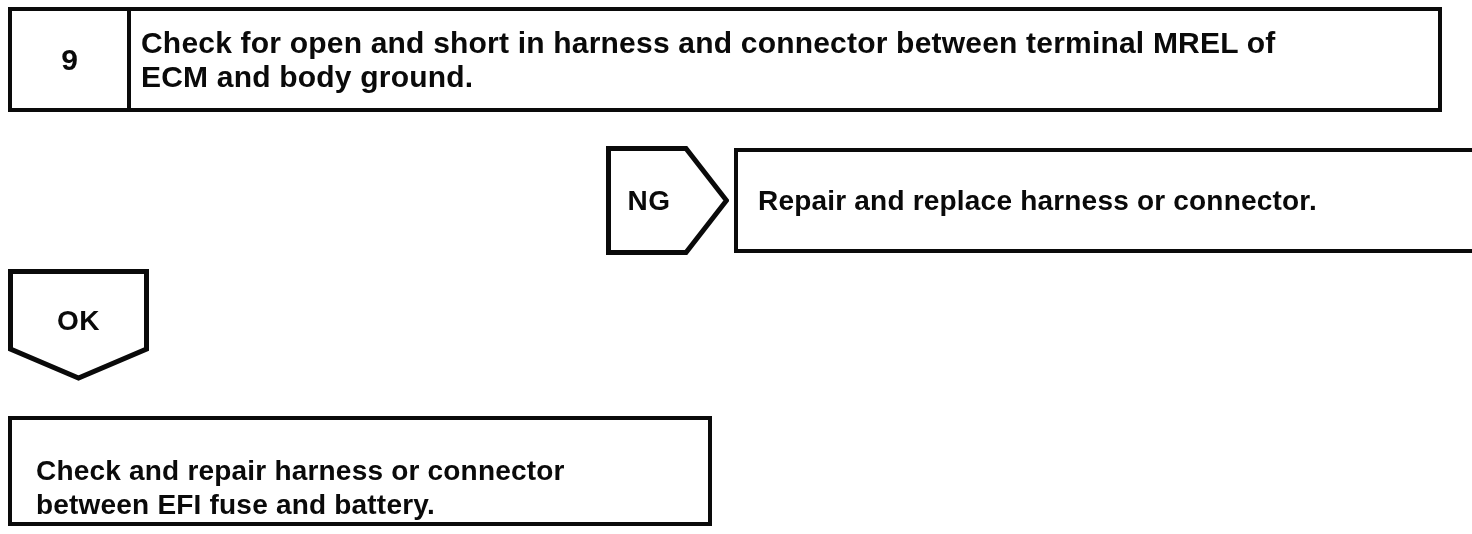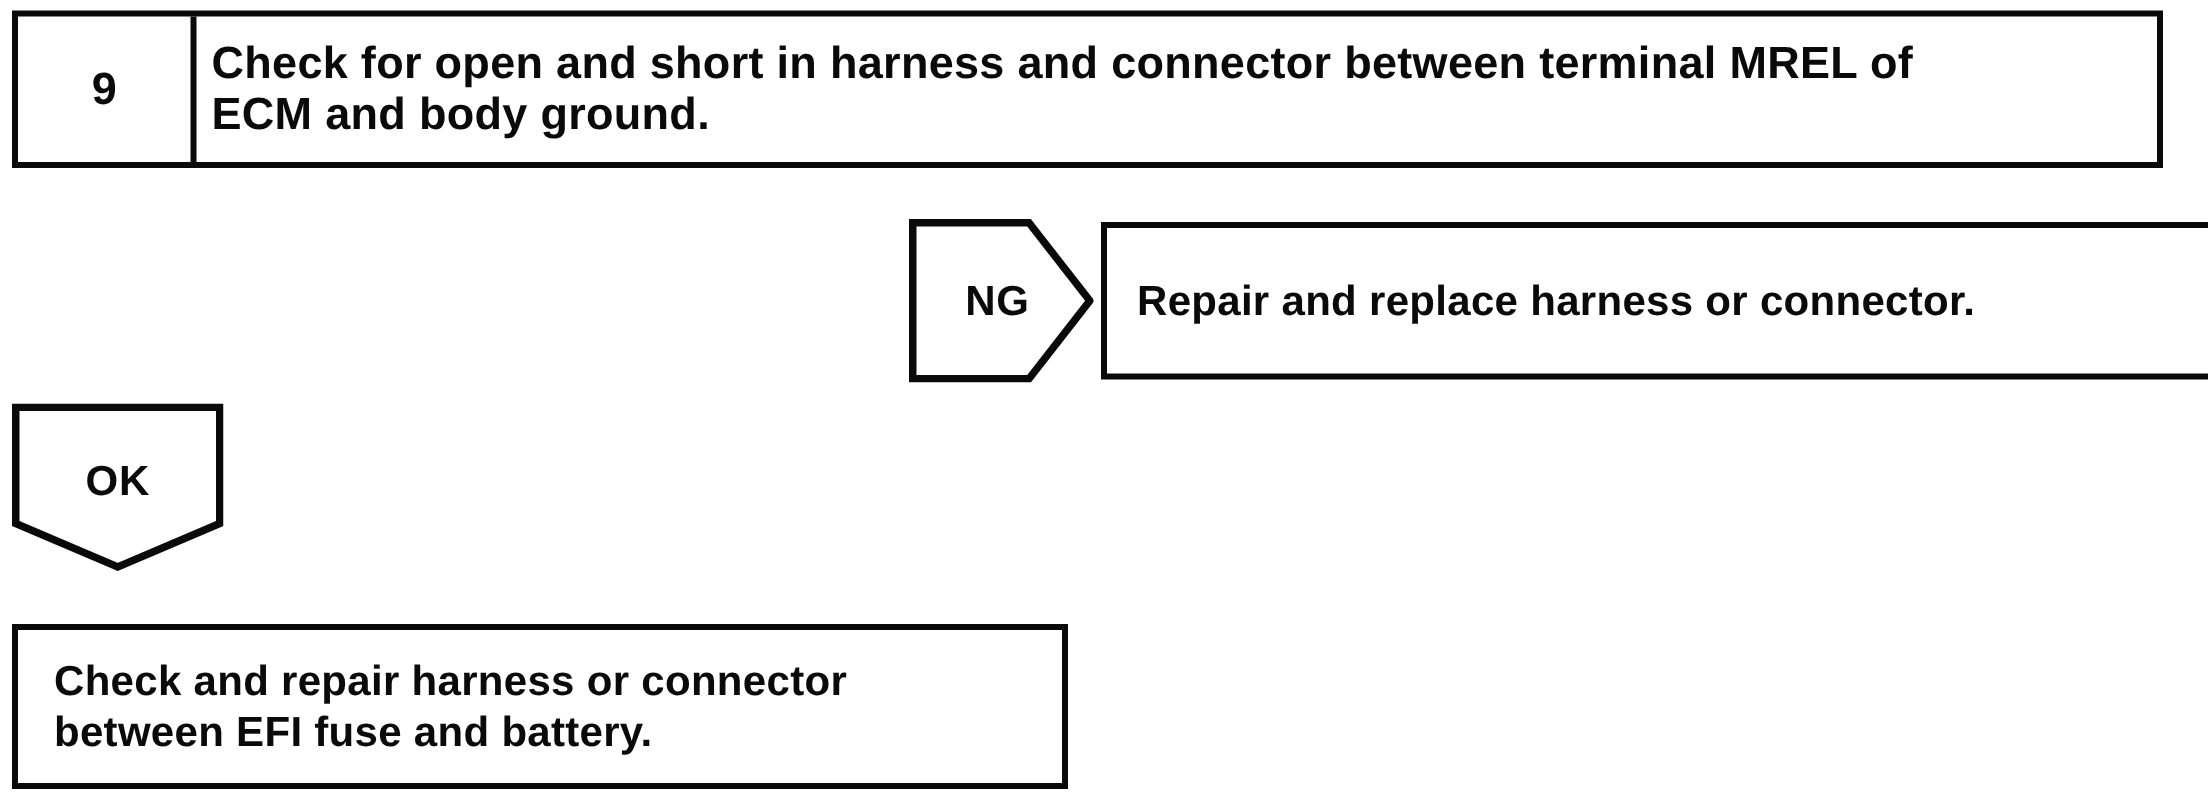--- a/index.html
+++ b/index.html
@@ -67,21 +67,21 @@
   .shape-label {
     position: absolute;
     display: flex;
     align-items: center;
     justify-content: center;
     font-size: 28px;
     letter-spacing: 0.5px;
   }
   .ng-label {
     left: 0; top: 0;
-    width: 86px; height: 109px; padding-left: 16px;
+    width: 86px; height: 109px;
   }
   .ng-action-box {
     left: 734px;
     top: 148px;
     width: 782px;
     height: 105px;
     display: flex;
     align-items: center;
     padding-left: 20px;
   }
@@ -104,21 +104,21 @@
     left: 0; top: 12px;
     width: 141px; height: 80px;
   }
   
   .ok-action-box {
     left: 8px;
     top: 416px;
     width: 704px;
     height: 110px;
     display: flex;
-    align-items: center;
+    align-items: flex-end;
     padding-left: 24px;
   }
 </style>
 </head>
 <body>
 
 <div class="canvas">
 
   <div class="box step-box">
     <div class="step-number-cell">

